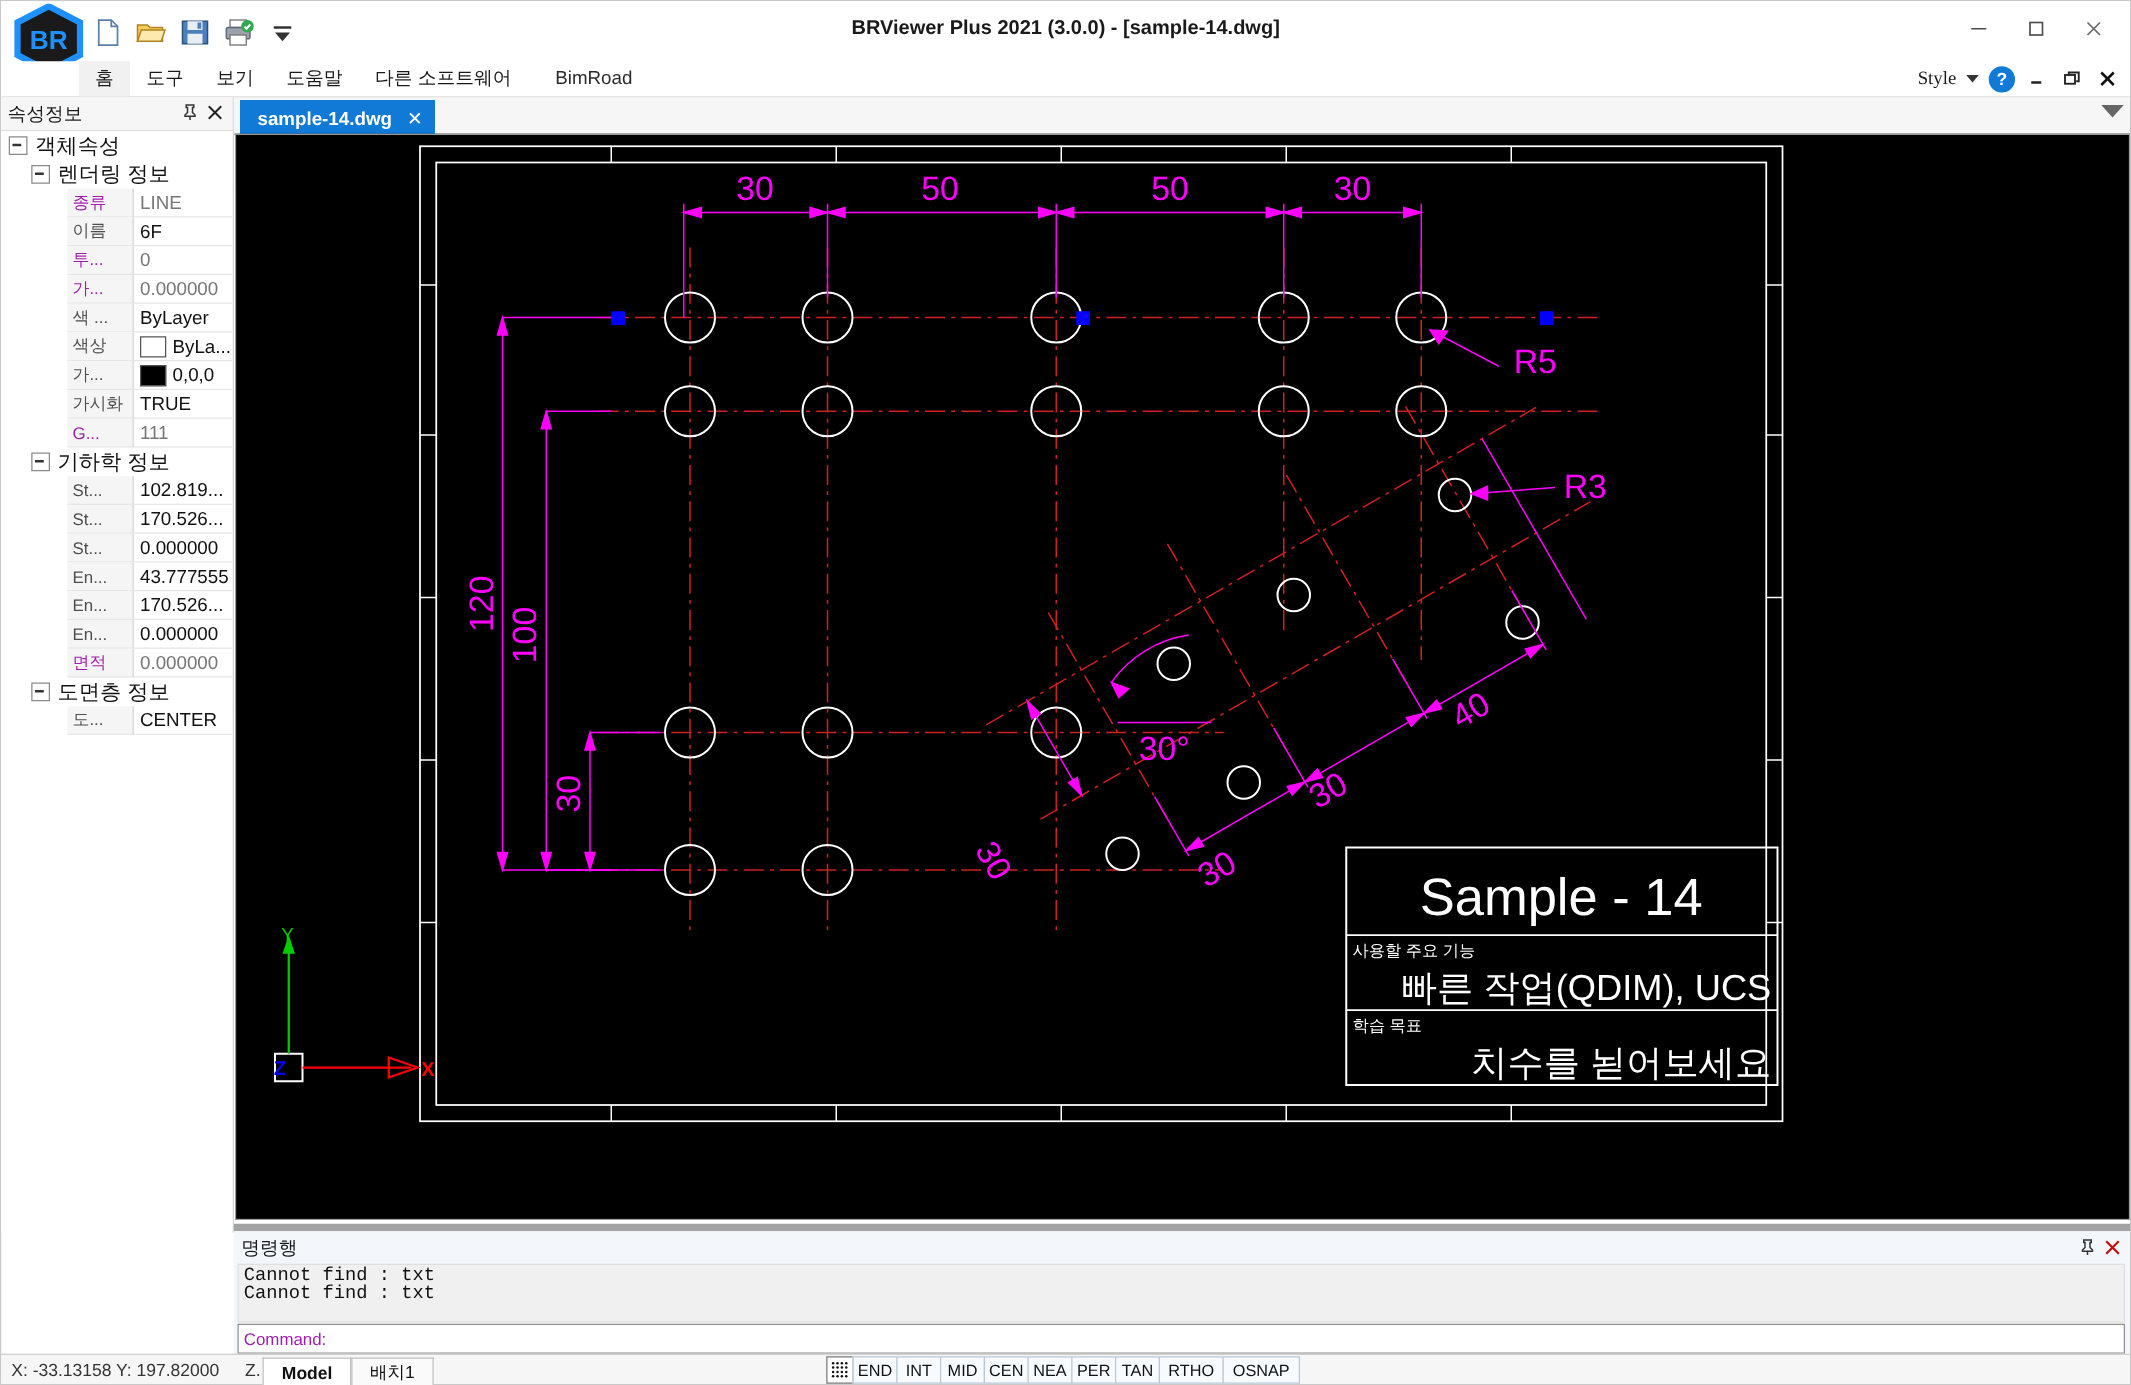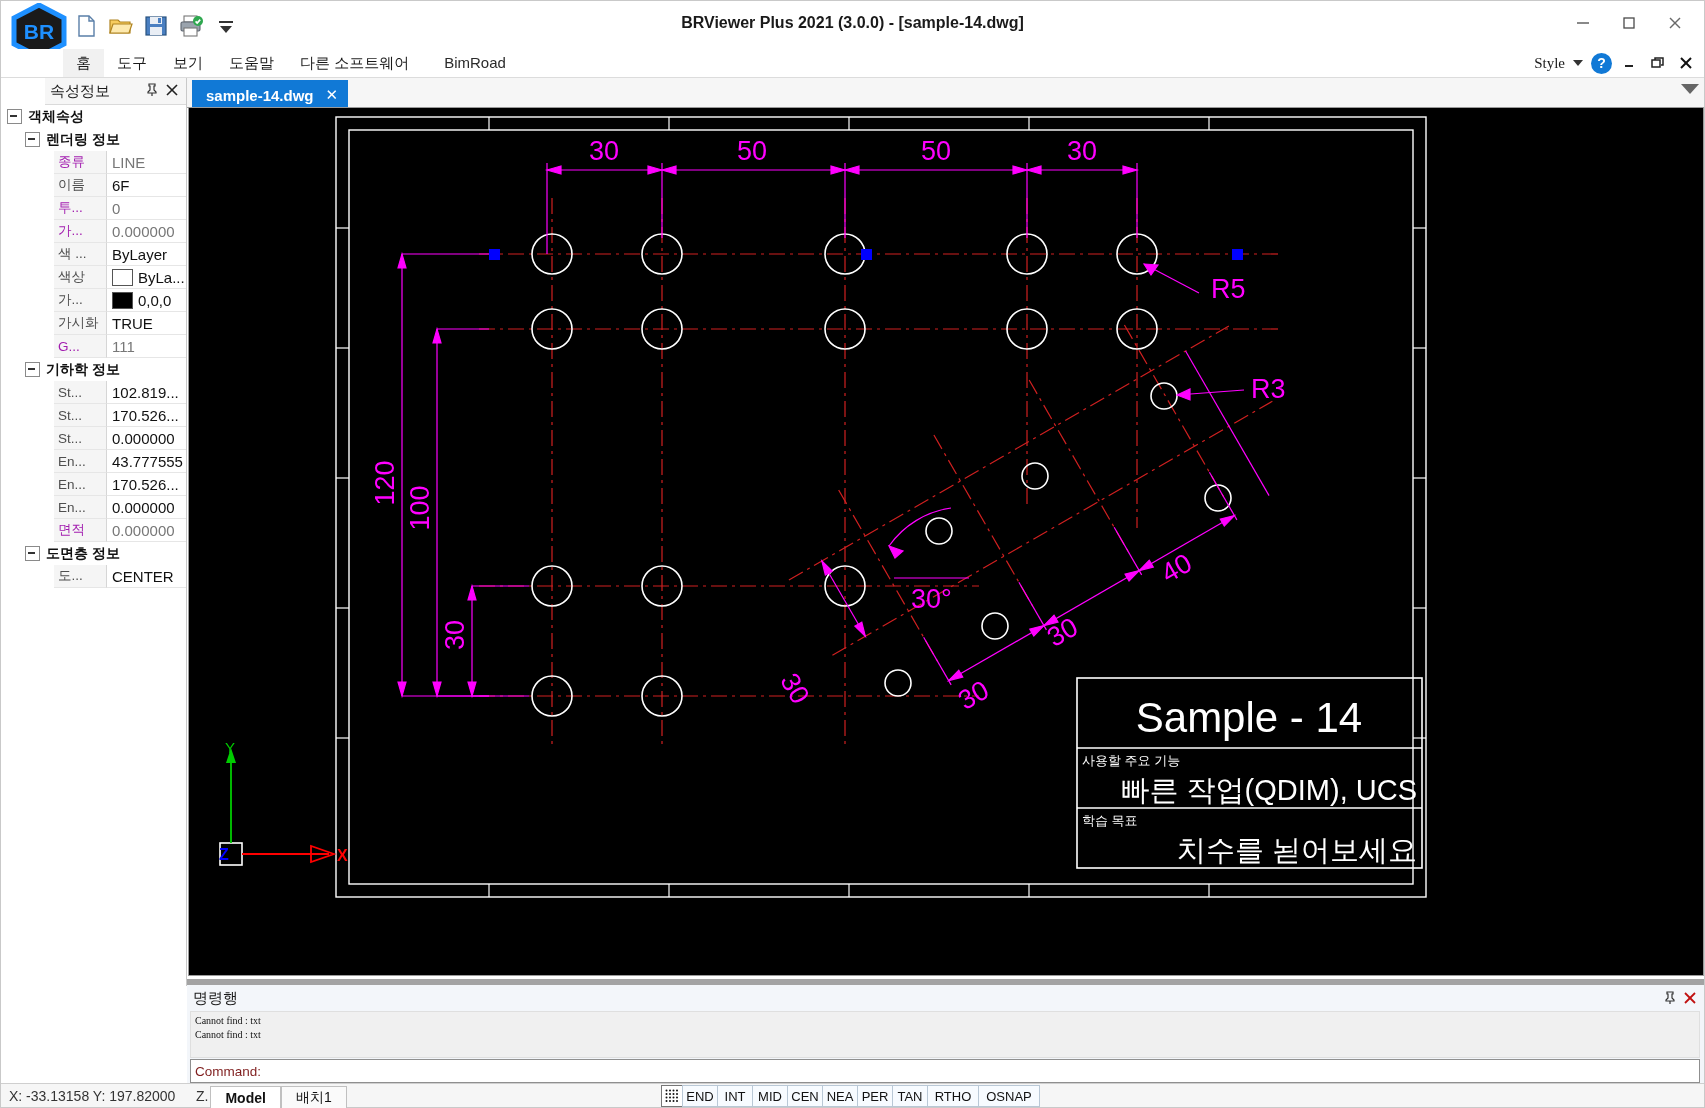--- a/index.html
+++ b/index.html
@@ -31,33 +31,33 @@
   .menu-item.ext{color:#1a1a1a;}
   .menu-item.bimroad{color:#2b2b2b;padding-left:22px;}
   .menuright{position:absolute;right:8px;top:0;height:28px;display:flex;align-items:center;gap:8px;}
   .style-lbl{font-size:15px;color:#1a1a1a;font-family:"Liberation Serif",serif;}
   .caret{width:0;height:0;border-left:5px solid transparent;border-right:5px solid transparent;border-top:6px solid #333;}
   .help-ic{width:21px;height:21px;border-radius:50%;background:#1179d6;color:#fff;font-size:14px;font-weight:bold;display:flex;align-items:center;justify-content:center;}
   .mini-b{width:20px;height:20px;display:flex;align-items:center;justify-content:center;}
 
   
   .leftpanel{position:absolute;left:0;top:77px;width:186px;height:908px;background:#ffffff;border-right:1px solid #c9c9c9;box-sizing:border-box;}
-  .lp-head{height:26px;background:#f6f6f6;border-bottom:1px solid #dadada;display:flex;align-items:center;position:relative;margin-left:44px;}
+  .lp-head{height:26px;background:#f6f6f6;border-bottom:1px solid #dadada;display:flex;align-items:center;position:relative;}
   .lp-title{font-size:15px;color:#1a1a1a;padding-left:5px;}
   .lp-head .pin,.lp-head .xx{position:absolute;top:4px;width:16px;height:16px;}
   .lp-head .pin{right:26px;}
   .lp-head .xx{right:6px;}
 
   .proptree{position:absolute;left:0;top:27px;width:185px;height:880px;overflow:hidden;background:#fff;font-size:13.5px;}
   .grp{display:flex;align-items:center;height:23px;background:#ffffff;}
   .grp .exp{width:13px;height:13px;border:1px solid #8a8a8a;background:#fff;display:inline-block;position:relative;margin-right:6px;}
   .grp .exp:before{content:"";position:absolute;left:2px;top:5px;width:7px;height:1.5px;background:#333;}
   .grp.l1{padding-left:6px;}
   .grp.l2{padding-left:24px;}
-  .grp-label{font-weight:bold;font-size:14px;color:#111;}
+  .grp-label{font-weight:normal;font-size:17px;color:#111;}
   .row{display:flex;height:23px;align-items:stretch;}
   .row .k{width:53px;margin-left:53px;background:#f5f5f5;border-right:1px solid #d6d6d6;border-bottom:1px solid #e6e6e6;display:flex;align-items:center;padding-left:4px;box-sizing:border-box;font-size:13.5px;color:#4e4e4e;white-space:nowrap;overflow:hidden;}
   .row .v{flex:1;border-bottom:1px solid #e6e6e6;display:flex;align-items:center;padding-left:5px;box-sizing:border-box;font-size:15px;color:#111;white-space:nowrap;overflow:hidden;}
   .row.dim .k{color:#a21caf;}
   .row.dim .v{color:#777;}
   .swatch{width:19px;height:15px;border:1px solid #555;margin-right:5px;display:inline-block;flex:none;}
 
   
   .tabstrip{position:absolute;left:186px;top:77px;width:1517px;height:29px;background:#f6f6f6;border-bottom:1px solid #a0a0a0;}
   .doctab{position:absolute;left:5px;top:2px;height:30px;background:#1179d6;color:#fff;display:flex;align-items:center;padding:0 10px 0 14px;font-size:15px;font-weight:bold;}
@@ -68,22 +68,22 @@
   .canvaswrap{position:absolute;left:187px;top:106px;width:1516px;height:869px;background:#000;border:1px solid #9a9a9a;box-sizing:border-box;overflow:hidden;}
   .canvaswrap svg{display:block;}
 
   
   .cmdpanel{position:absolute;left:186px;top:978px;width:1517px;height:108px;background:#f3f6fa;border-top:6px solid #a3a3a3;box-sizing:border-box;}
   .cmd-head{height:26px;display:flex;align-items:center;position:relative;background:#f3f6fa;}
   .cmd-title{font-size:15px;color:#1a1a1a;padding-left:6px;}
   .cmd-head .pin,.cmd-head .xx{position:absolute;top:5px;width:16px;height:16px;}
   .cmd-head .pin{right:26px;}
   .cmd-head .xx{right:6px;}
-  .cmd-log{position:absolute;left:3px;top:26px;width:1510px;height:47px;background:#f0f0f0;border:1px solid #dfdfdf;box-sizing:border-box;padding:2px 4px;font-size:10px;line-height:13.5px;color:#111;font-family:Liberation Serif, serif;}
-  .cmd-input{position:absolute;left:3px;top:74px;width:1510px;height:24px;background:#ffffff;border:1px solid #8f8f8f;box-sizing:border-box;display:flex;align-items:center;padding-left:4px;font-size:13.5px;color:#7f1d1d;}
+  .cmd-log{position:absolute;left:3px;top:26px;width:1510px;height:47px;background:#f0f0f0;border:1px solid #dfdfdf;box-sizing:border-box;padding:2px 4px;font-size:15px;line-height:13.5px;color:#111;font-family:Liberation Mono, monospace;}
+  .cmd-input{position:absolute;left:3px;top:74px;width:1510px;height:24px;background:#ffffff;border:1px solid #8f8f8f;box-sizing:border-box;display:flex;align-items:center;padding-left:4px;font-size:13.5px;color:#a21caf;}
 
   
   .statusbar{position:absolute;left:0;bottom:0;width:100%;height:24px;background:#f6f6f6;border-top:1px solid #cfcfcf;box-sizing:border-box;display:flex;align-items:center;font-size:14px;color:#333;}
   .coords{padding-left:8px;width:185px;white-space:nowrap;}
   .zcoord{padding-left:2px;}
   .spacetabs{position:relative;top:2px;display:flex;align-items:flex-start;margin-left:2px;}
   .sptab{height:22px;border:1px solid #c0c0c0;border-bottom:none;background:#fff;display:flex;align-items:center;padding:0 14px;font-size:14px;color:#111;font-weight:bold;}
   .sptab.alt{font-weight:normal;background:#fafafa;}
   .osnapgroup{position:absolute;left:660px;top:1px;display:flex;align-items:center;height:22px;}
   .grid-ic{width:20px;height:20px;border:1px solid #777;background:#fff;display:flex;align-items:center;justify-content:center;}

